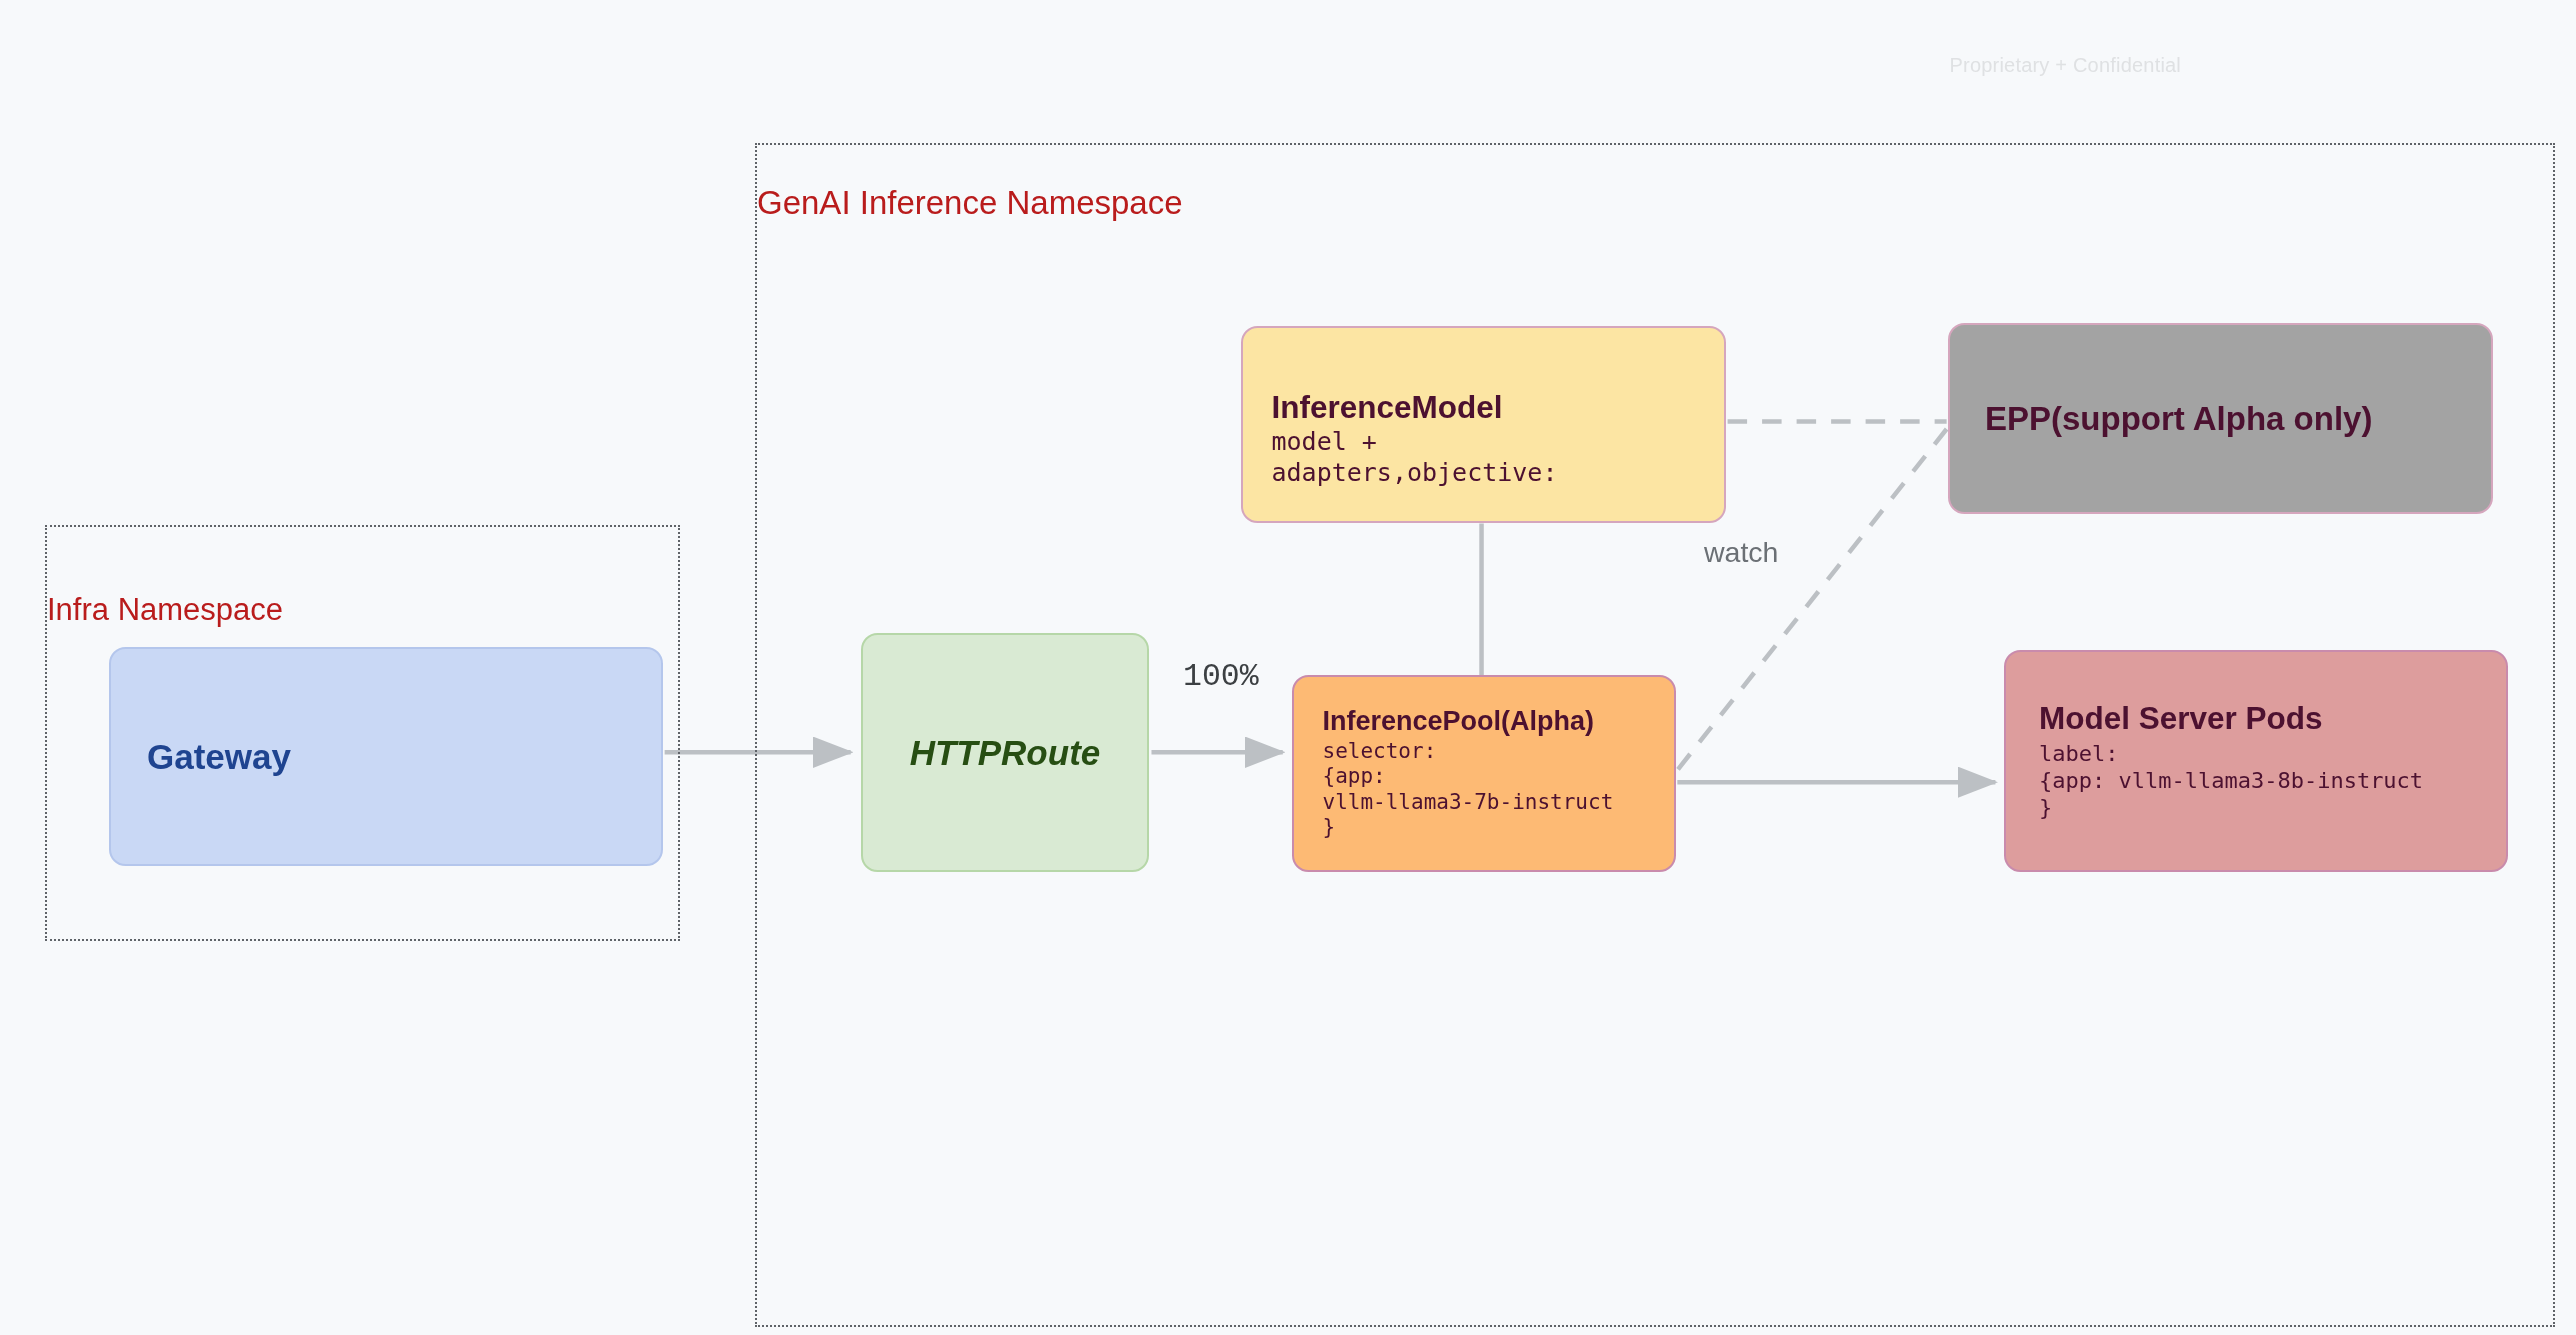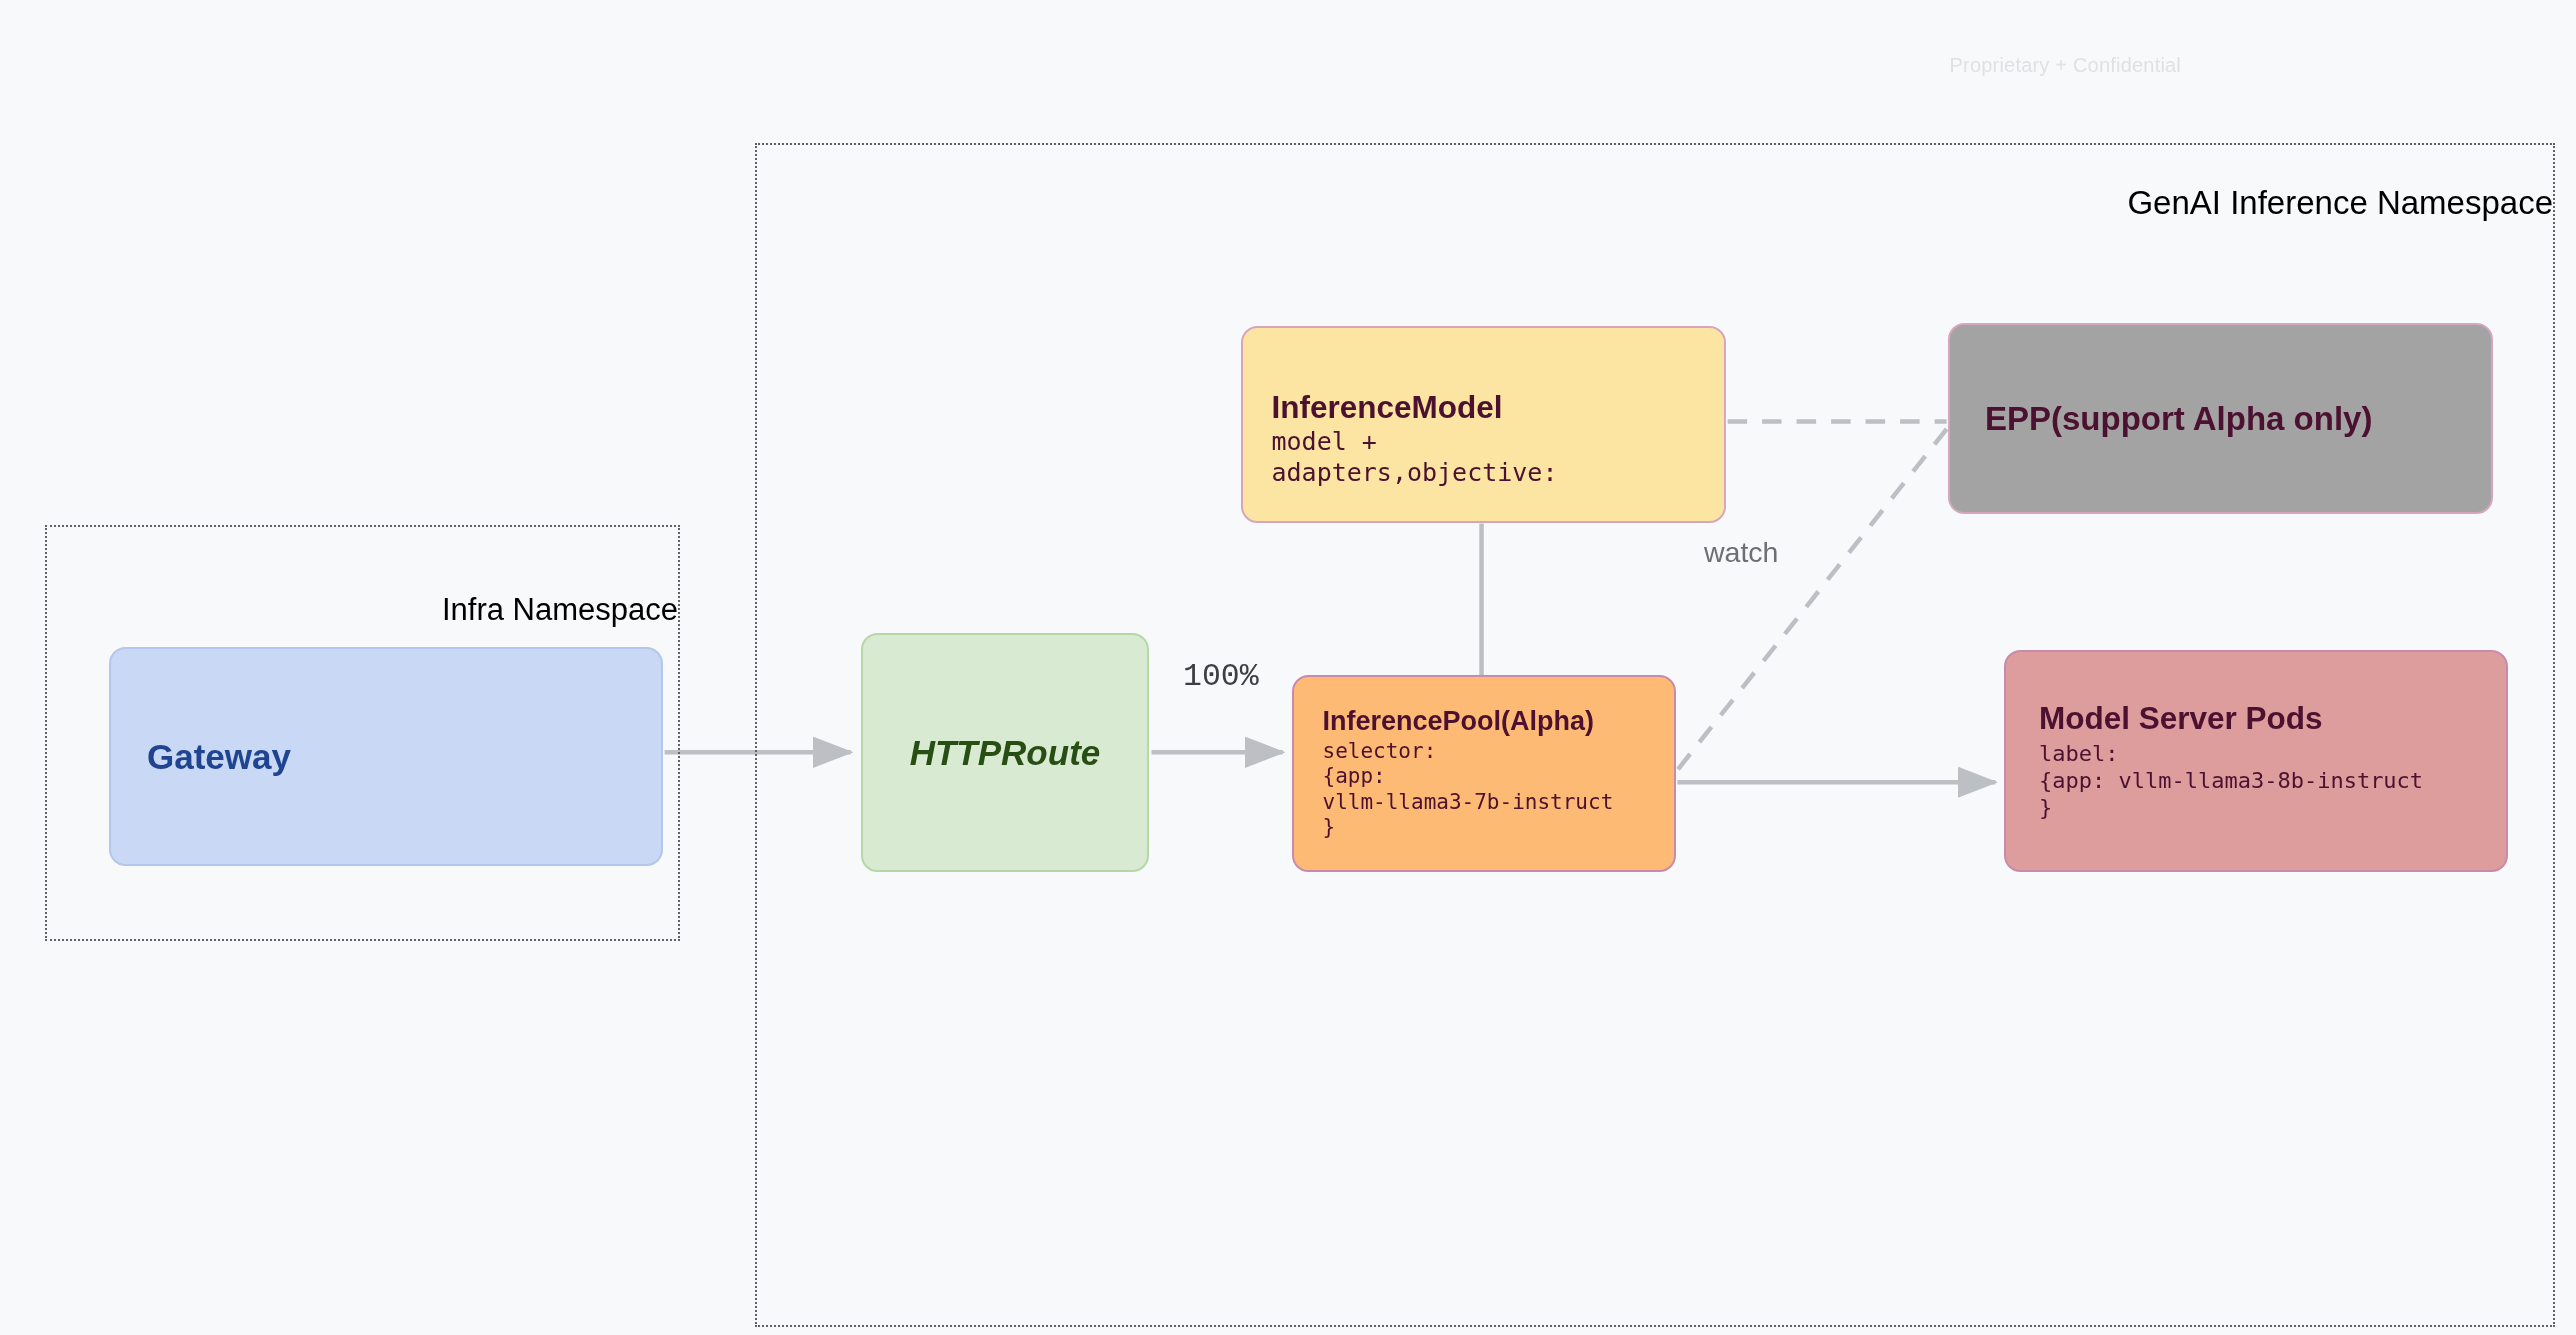--- a/index.html
+++ b/index.html
@@ -62,22 +62,22 @@
   }
   .ns-genai {
     left: 755px;
     top: 143px;
     width: 1800px;
     height: 1184px;
   }
   .ns-title {
     position: absolute;
     width: 100%;
-    text-align: right;
-    color: #000000;
+    text-align: left;
+    color: #b91c1c;
     white-space: nowrap;
   }
   .ns-infra .ns-title {
     top: 65px;
     font-size: 31px;
   }
   .ns-genai .ns-title {
     top: 39px;
     font-size: 33px;
   }

